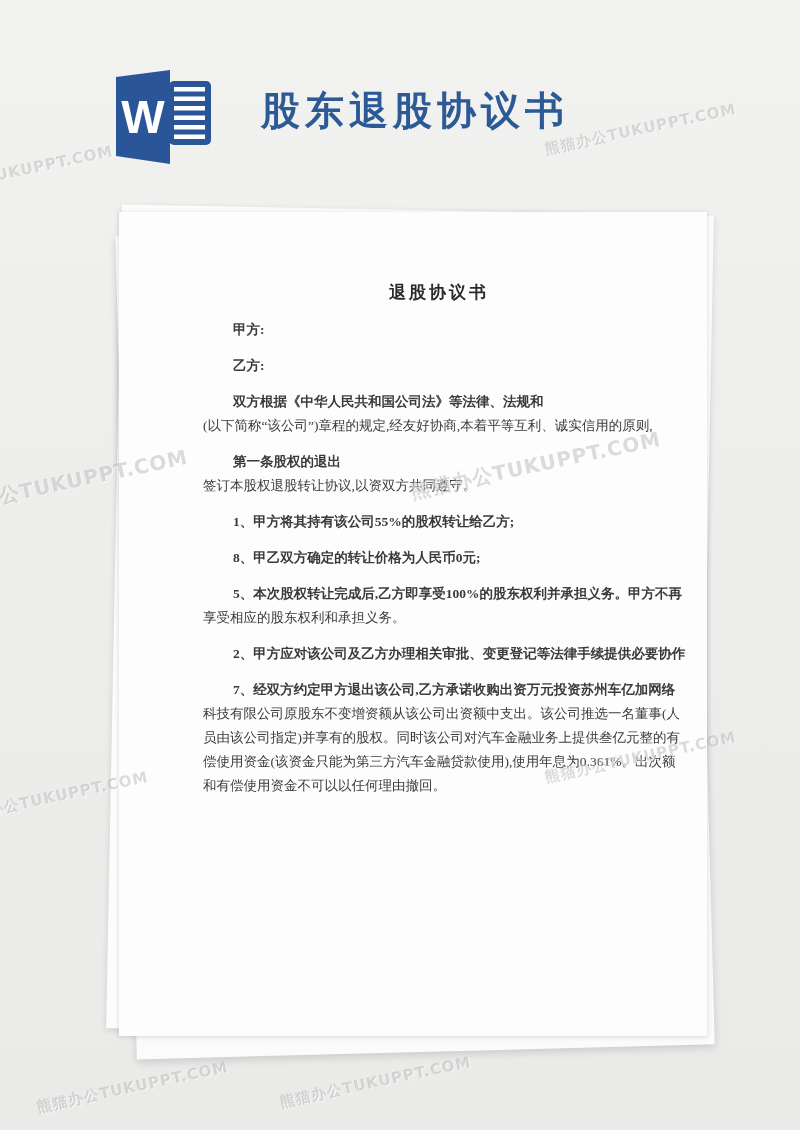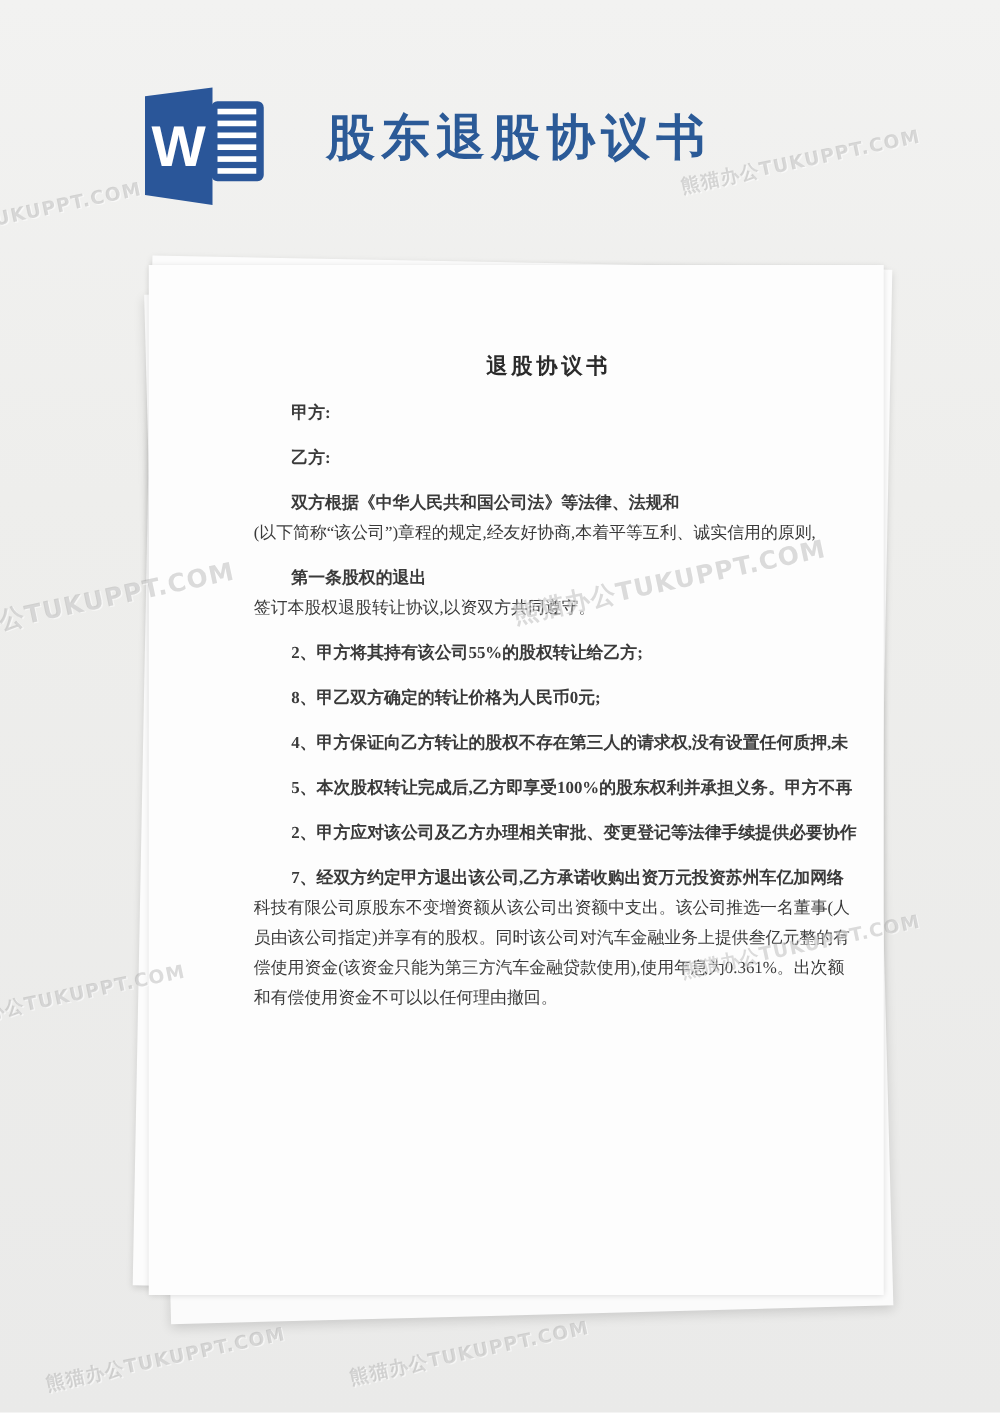--- a/index.html
+++ b/index.html
@@ -52,24 +52,24 @@
   <div class="page main">
     <div class="doc-content">
       <div class="doc-heading">退股协议书</div>
       <div>
           <div class="line indent para">甲方:</div>
           <div class="line indent para">乙方:</div>
           <div class="line indent para">双方根据《中华人民共和国公司法》等法律、法规和</div>
           <div class="line">(以下简称“该公司”)章程的规定,经友好协商,本着平等互利、诚实信用的原则,</div>
           <div class="line indent para">第一条股权的退出</div>
           <div class="line">签订本股权退股转让协议,以资双方共同遵守。</div>
-          <div class="line indent para">2、甲方将其持有该公司55%的股权转让给乙方;</div>
+          <div class="line indent para">1、甲方将其持有该公司55%的股权转让给乙方;</div>
           <div class="line indent para">8、甲乙双方确定的转让价格为人民币0元;</div>
-          <div class="line indent para">4、甲方保证向乙方转让的股权不存在第三人的请求权,没有设置任何质押,未</div>
           <div class="line indent para">5、本次股权转让完成后,乙方即享受100%的股东权利并承担义务。甲方不再</div>
+          <div class="line">享受相应的股东权利和承担义务。</div>
           <div class="line indent para">2、甲方应对该公司及乙方办理相关审批、变更登记等法律手续提供必要协作</div>
           <div class="line indent para">7、经双方约定甲方退出该公司,乙方承诺收购出资万元投资苏州车亿加网络</div>
           <div class="line">科技有限公司原股东不变增资额从该公司出资额中支出。该公司推选一名董事(人</div>
           <div class="line">员由该公司指定)并享有的股权。同时该公司对汽车金融业务上提供叁亿元整的有</div>
           <div class="line">偿使用资金(该资金只能为第三方汽车金融贷款使用),使用年息为0.361%。出次额</div>
           <div class="line">和有偿使用资金不可以以任何理由撤回。</div>
         </div>
     </div>
   </div>
 

